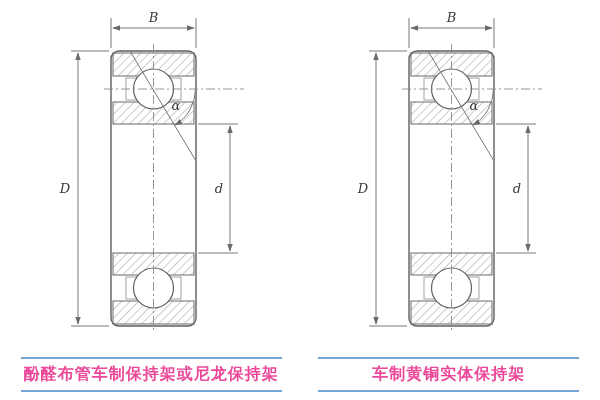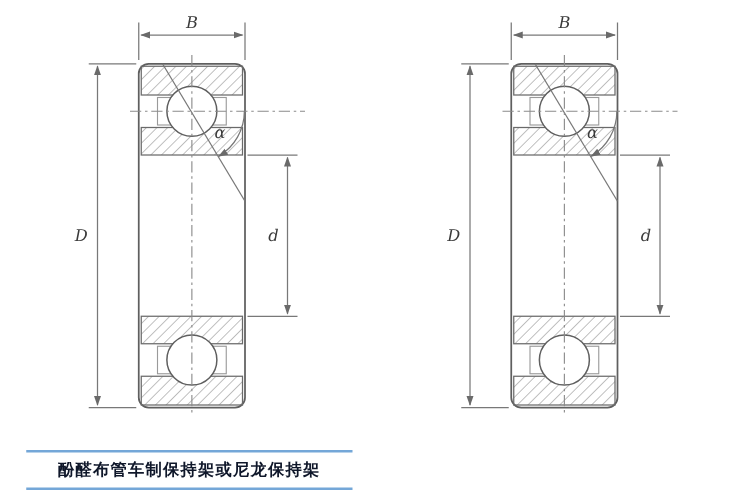--- a/index.html
+++ b/index.html
@@ -6,21 +6,21 @@
   body{
     width:600px;height:400px;background:#ffffff;overflow:hidden;
     font-family:"Liberation Sans",sans-serif;
   }
   .page{display:flex;justify-content:space-evenly;width:600px;height:400px;}
   .figure{
     width:292px;box-sizing:border-box;padding:6px 0 8px;
     display:flex;flex-direction:column;align-items:center;justify-content:space-between;
   }
   .caption{
-    width:88%;text-align:center;color:#0f172a;font-size:13px;font-weight:600;
+    width:88%;text-align:center;color:#ec4899;font-size:16px;font-weight:600;
     padding:5px 2px;border-top:2px solid #74a7d8;border-bottom:2px solid #74a7d8;
     letter-spacing:1px;
   }
   svg{display:block;}
   .outline{fill:#ffffff;stroke:#5f5f5f;stroke-width:1.4;}
   .band{stroke:#6a6a6a;stroke-width:1;}
   .ball{fill:#ffffff;stroke:#5f5f5f;stroke-width:1.2;}
   .cage{fill:none;stroke:#9a9a9a;stroke-width:0.9;}
   .thin{stroke:#787878;stroke-width:1;fill:none;}
   .cl{stroke:#8a8a8a;stroke-width:0.9;stroke-dasharray:9 3 2 3;fill:none;}
@@ -147,15 +147,16 @@
       <text class="dimlabel" x="39" y="187" text-anchor="middle">D</text>
 
       <g class="thin">
         <line x1="172" y1="118" x2="212" y2="118"></line>
         <line x1="172" y1="247" x2="212" y2="247"></line>
         <line x1="204" y1="120" x2="204" y2="245" marker-start="url(#arrowB)" marker-end="url(#arrowB)"></line>
       </g>
       <text class="dimlabel" x="197" y="187" text-anchor="end">d</text>
     </svg>
 
+    <div class="caption">车制黄铜实体保持架</div>
   </div>
 
 </div>
 
 </body></html>

